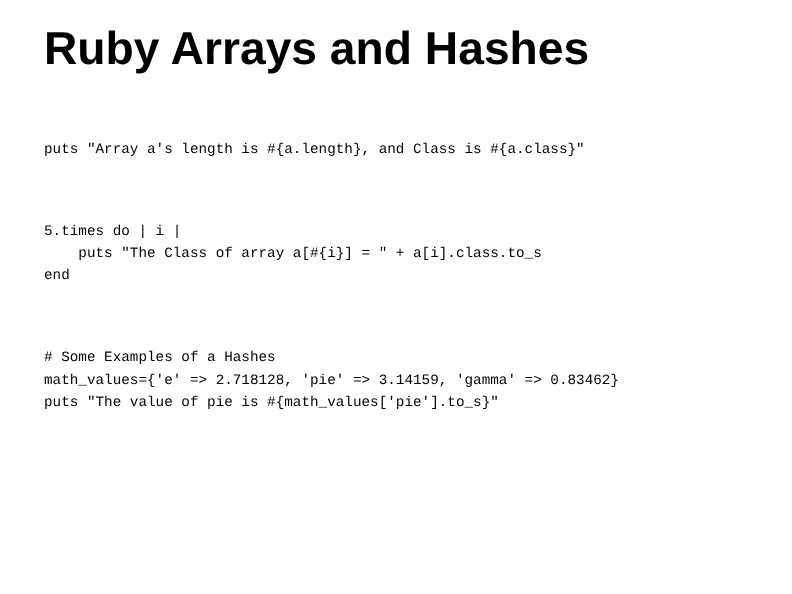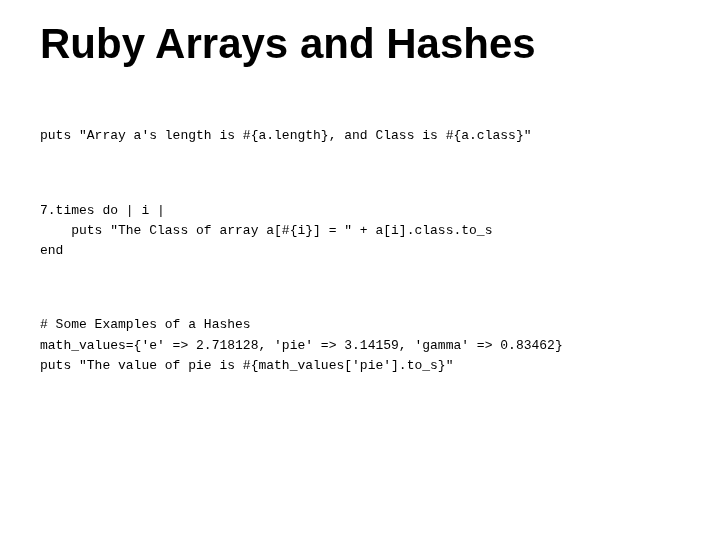--- a/index.html
+++ b/index.html
@@ -43,21 +43,21 @@
     }
   </style>
 </head>
 <body>
 
 <div class="page-container">
   <h1 class="page-title">Ruby Arrays and Hashes</h1>
 
   <div class="code-block">
     <div class="code-section">puts "Array a's length is #{a.length}, and Class is #{a.class}"</div>
-    <div class="code-section">7.times do | i |
+    <div class="code-section">5.times do | i |
     puts "The Class of array a[#{i}] = " + a[i].class.to_s
 end</div>
     <div class="code-section"># Some Examples of a Hashes
 math_values={'e' =&gt; 2.718128, 'pie' =&gt; 3.14159, 'gamma' =&gt; 0.83462}
 puts "The value of pie is #{math_values['pie'].to_s}"</div>
     
   </div>
 </div>
 
 </body></html>

